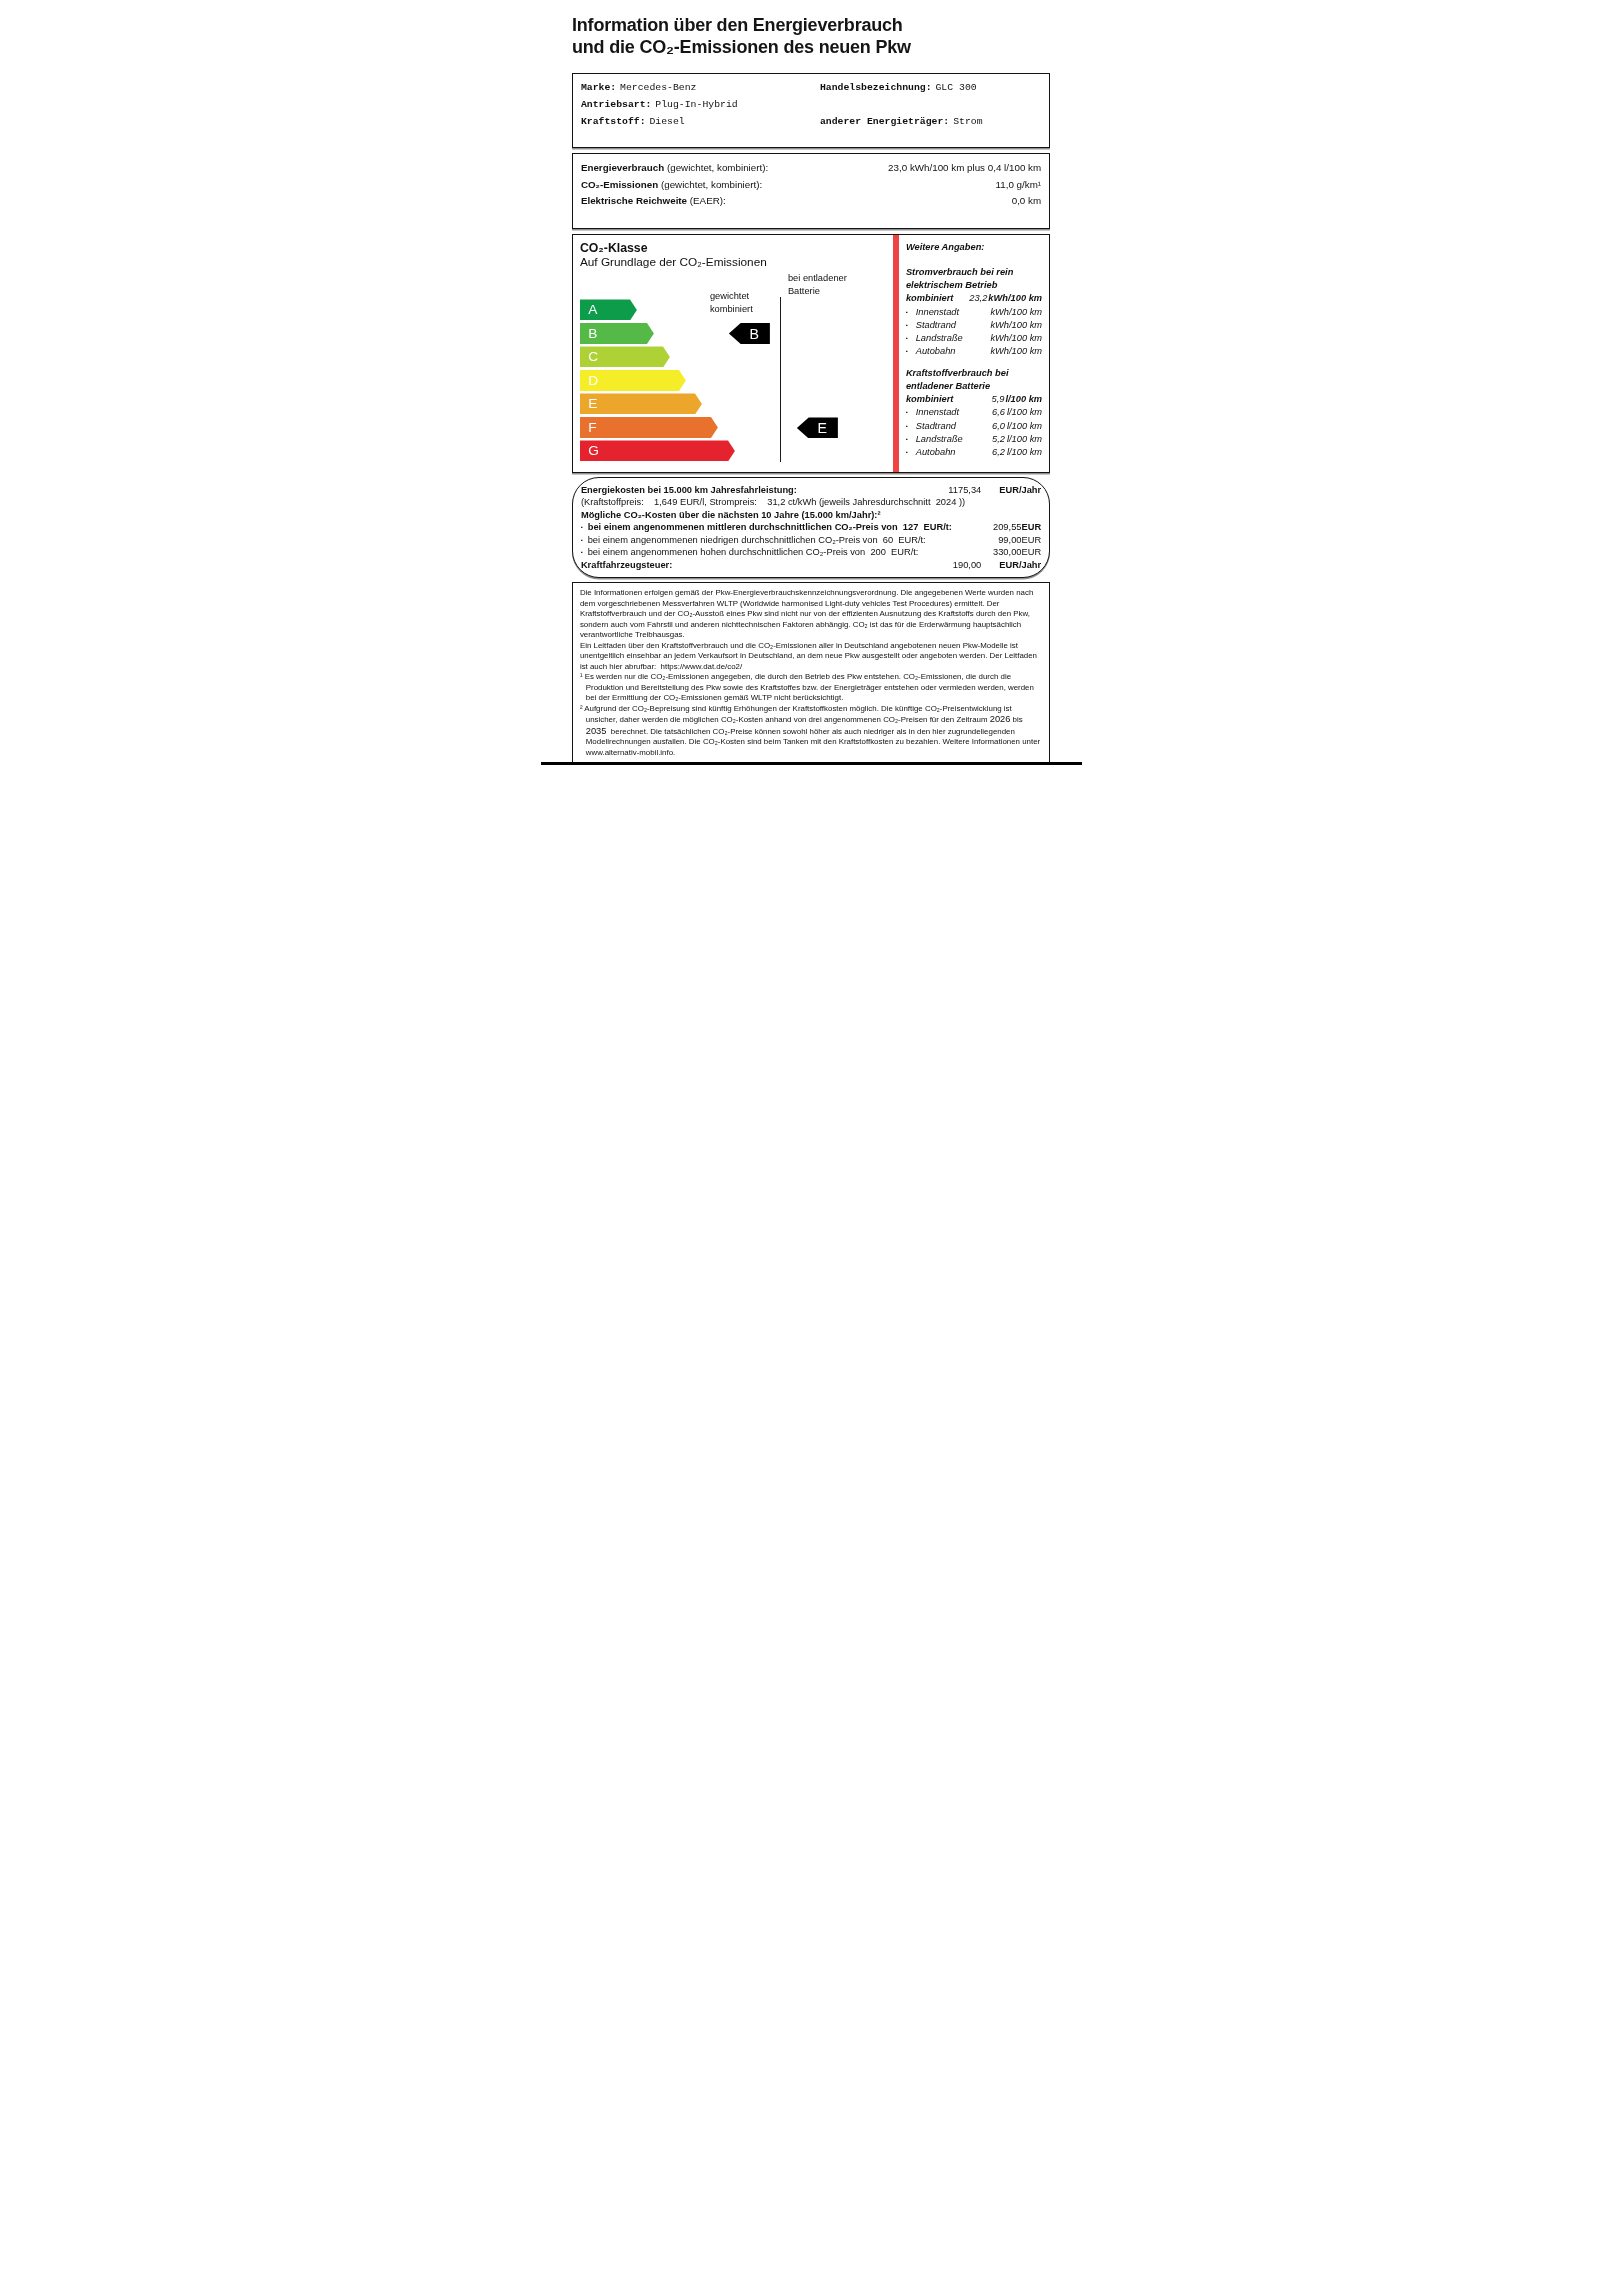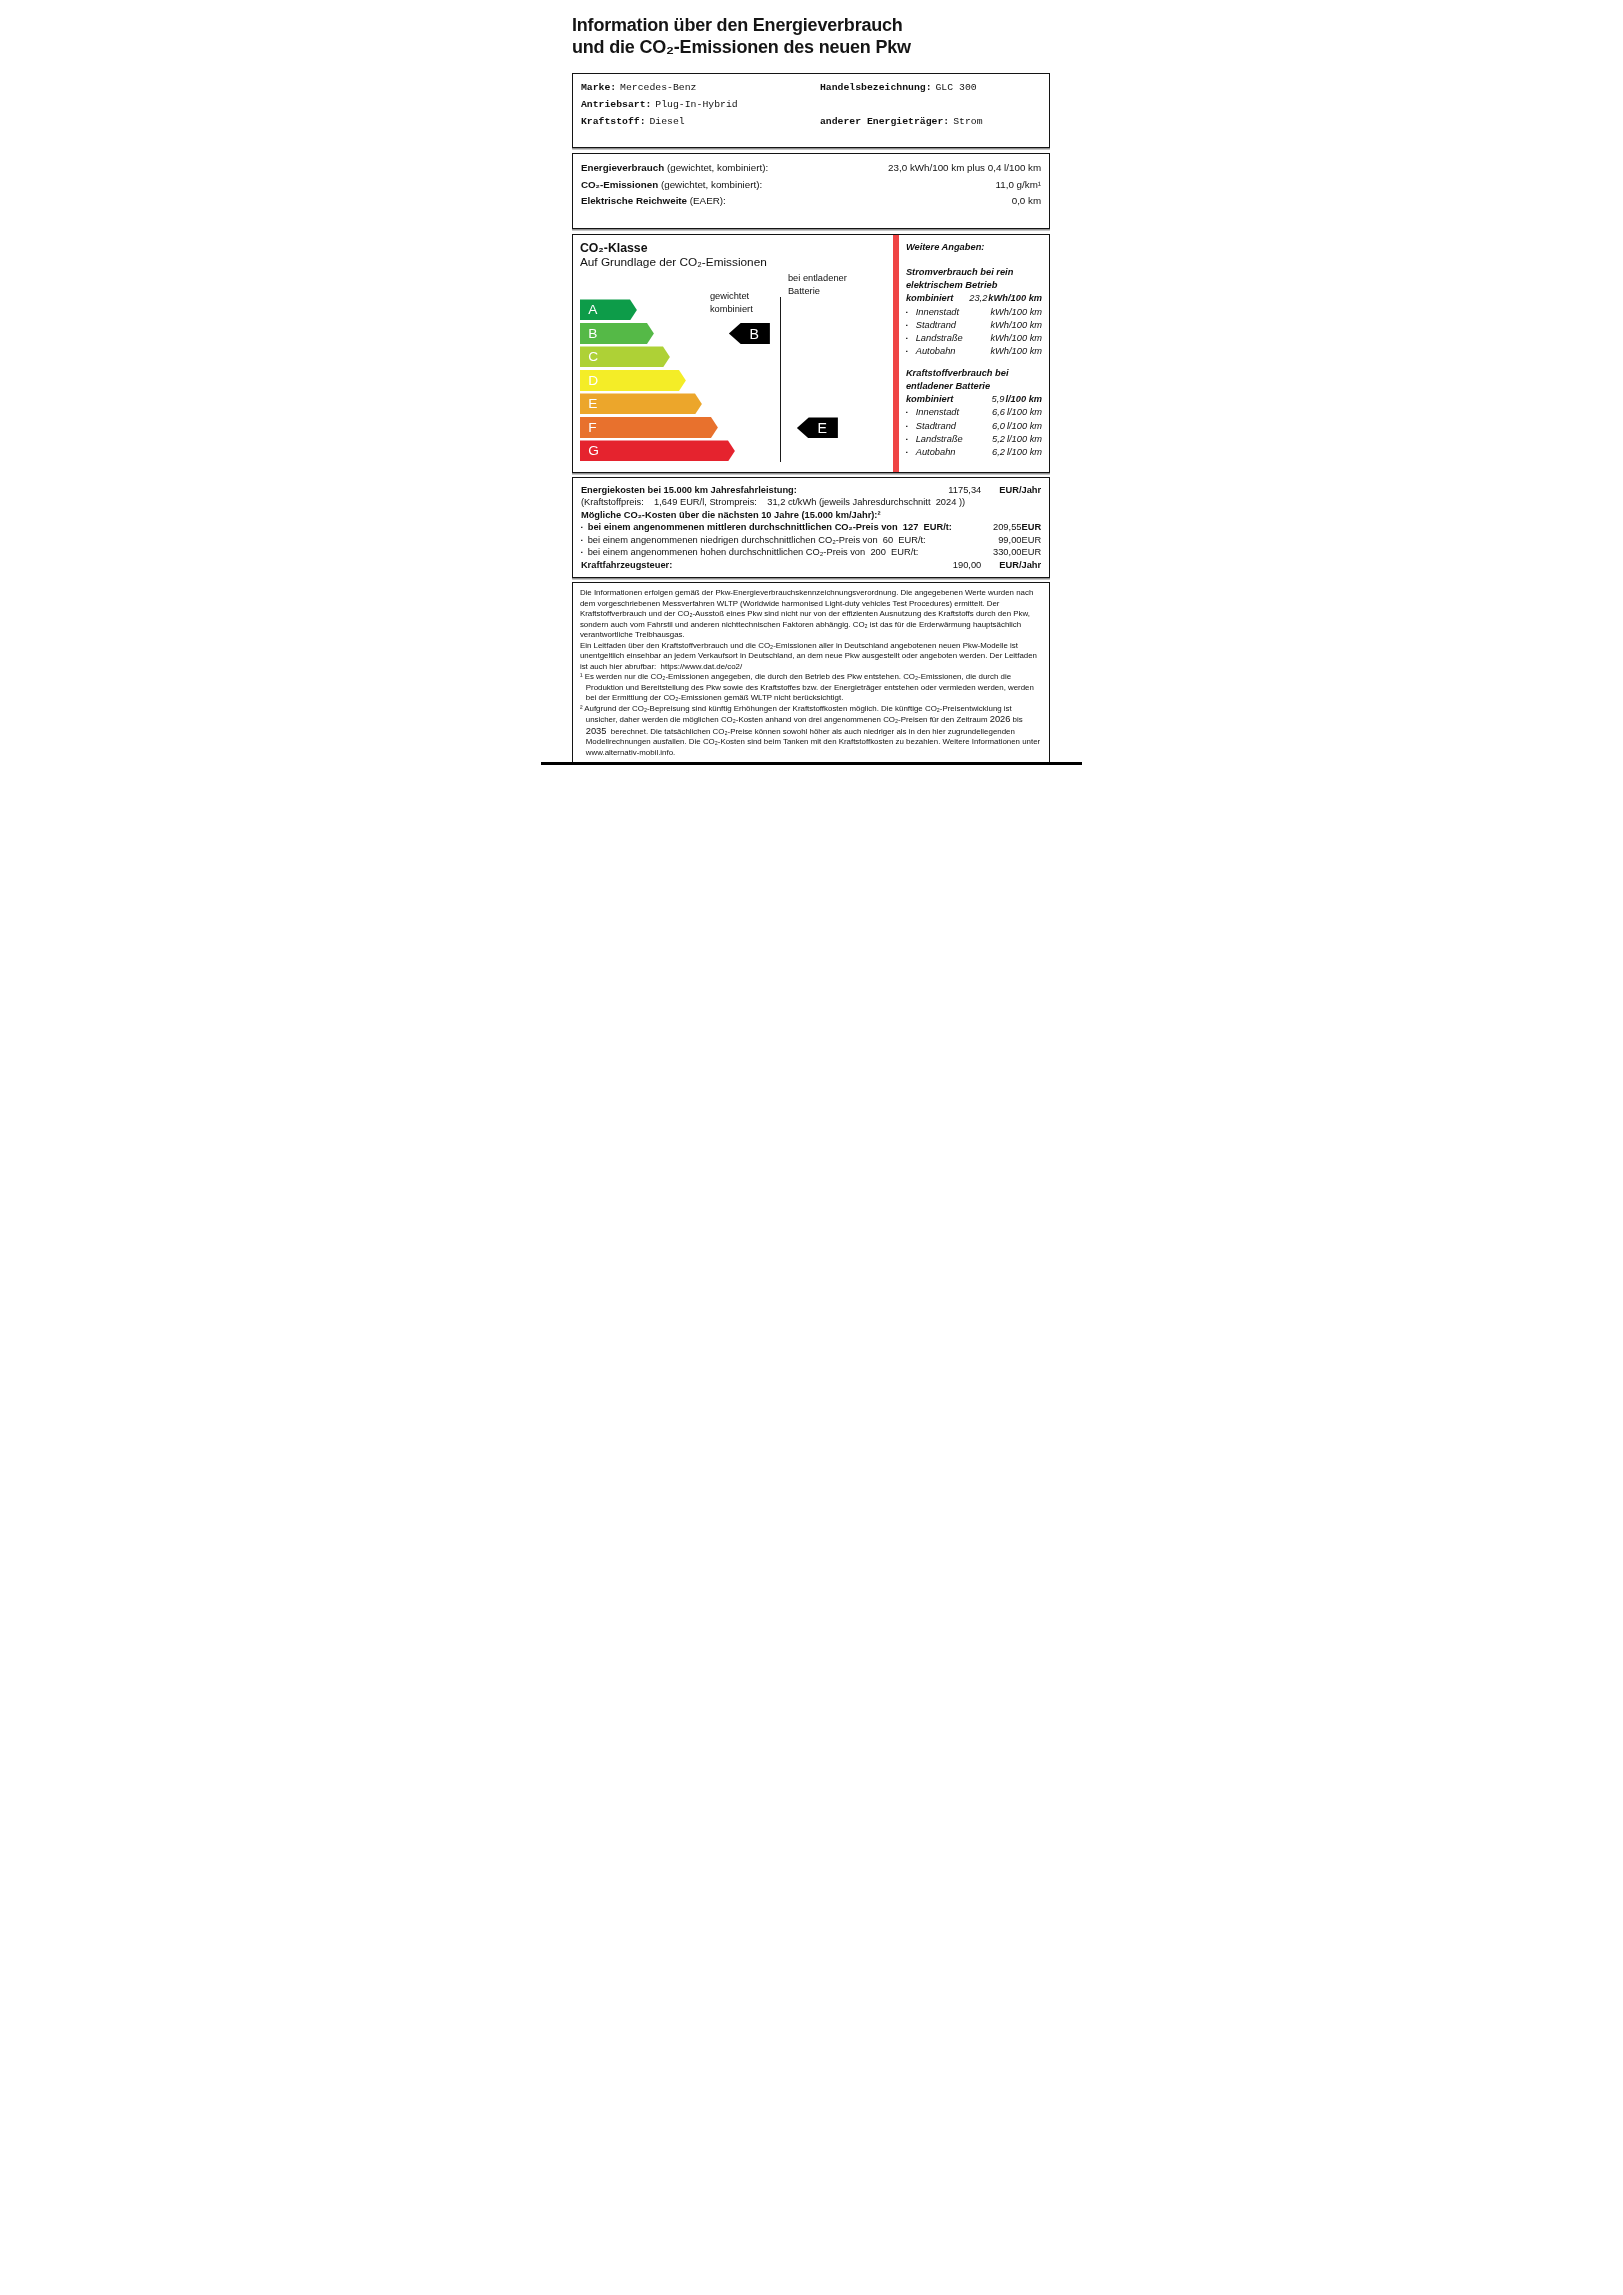--- a/index.html
+++ b/index.html
@@ -57,21 +57,21 @@
   .mp-title{font-weight:700; margin-bottom:11.8px;}
   .mp-sec{font-weight:700;}
   .mp-komb{display:flex; justify-content:space-between; font-weight:700;}
   .mp-komb .num{font-weight:400; margin-right:1px;}
   .mp-row{display:flex; justify-content:space-between;}
   .mp-row .left .sq{font-size:5.4px; margin-right:6.9px; vertical-align:1px;}
   .mp-row .left .lbl{padding-left:1px;}
   .mp-row .right .num{margin-right:2px;}
   .mp-gap{height:7.9px;}
   
-  .kbox{padding:5.9px 7.9px; font-size:9.3px; line-height:12.5px; margin-bottom:4.4px;}
+  .kbox{padding:5.9px 7.9px; font-size:9.3px; line-height:12.5px; margin-bottom:4.4px;border-radius:27px;}
   .krow{display:flex; justify-content:space-between;}
   .krow .lab b{font-weight:700;}
   .kr-val .num{margin-right:18px;}
   .kr-val b{font-weight:700;}
   .kr-val.tight .num{margin-right:0;}
   .kbullet{display:flex; justify-content:space-between;}
   .kbullet .left .sq{font-size:5.4px; margin-right:4.9px; vertical-align:1px;}
   .kbullet.boldline .left{font-weight:700;}
   
   .lbox{padding:4.9px 6.9px; font-size:7.9px; line-height:10.5px; margin-bottom:0;}

